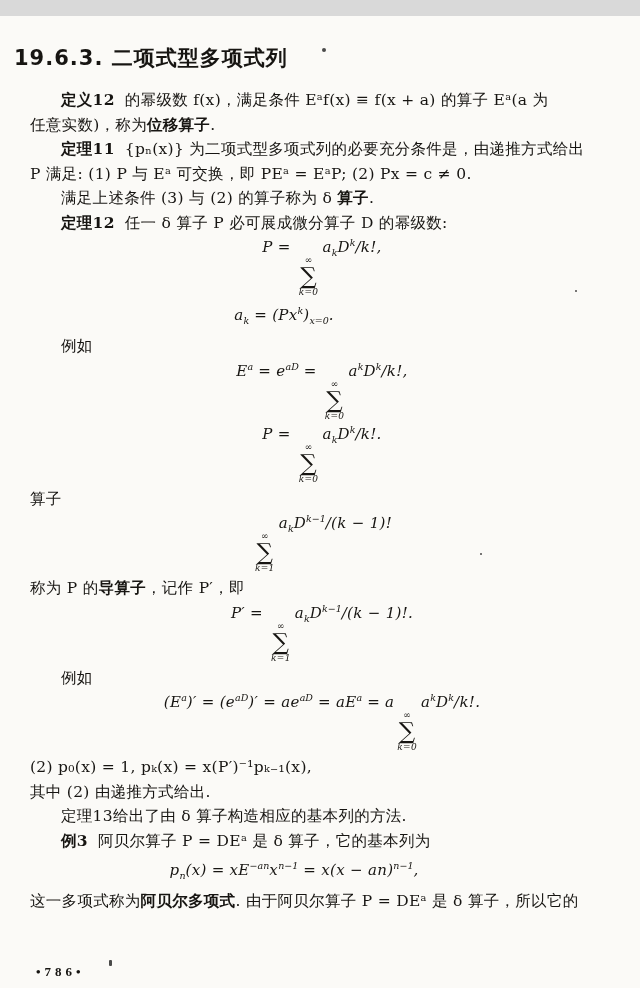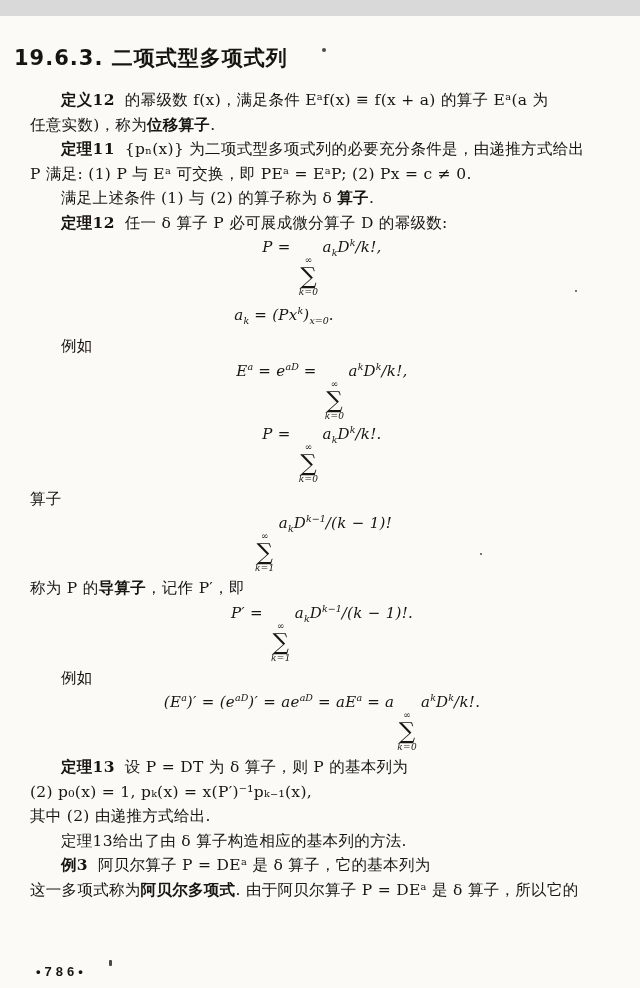--- a/index.html
+++ b/index.html
@@ -51,38 +51,38 @@
     vertical-align:-11px;
     padding:0 4px 0 3px;
     line-height:1;
   }
   .msum .top { font-size:9px; line-height:9px; font-style:normal; }
   .msum .sg { font-size:23px; line-height:22px; font-style:normal; }
   .msum .bot { font-size:9px; line-height:10px; }
   .footer {
     position:absolute; left:36px; top:948px;
     font-weight:bold; font-size:13px; letter-spacing:4px;
-    font-family:Liberation Sans, sans-serif;
+    font-family:Liberation Serif, serif;
   }
   .speck { position:absolute; background:#2a2a2a; border-radius:50%; opacity:0.85; }
 </style>
 </head>
 <body>
 
 <div class="page">
   <div class="content">
 
     <div class="doc-title">19.6.3. 二项式型多项式列</div>
 
     <div class="line indent"><span class="lead">定义12</span><span>的幂级数 f(x)，满足条件 Eᵃf(x) ≡ f(x + a) 的算子 Eᵃ(a 为</span></div>
     <div class="line"><span>任意实数)，称为</span><span class="b">位移算子</span><span>.</span></div>
 
     <div class="line indent"><span class="lead">定理11</span><span>{pₙ(x)} 为二项式型多项式列的必要充分条件是，由递推方式给出</span></div>
     <div class="line"><span>P 满足: (1) P 与 Eᵃ 可交换，即 PEᵃ = EᵃP; (2) Px = c ≠ 0.</span></div>
-    <div class="line indent"><span>满足上述条件 (1) 与 (2) 的算子称为 δ </span><span class="b">算子</span><span>.</span></div>
+    <div class="line indent"><span>满足上述条件 (3) 与 (2) 的算子称为 δ </span><span class="b">算子</span><span>.</span></div>
 
     <div class="line indent"><span class="lead">定理12</span><span>任一 δ 算子 P 必可展成微分算子 D 的幂级数:</span></div>
 
     <div class="formula sumrow"><span>P = </span><span class="msum">
           <span class="top">∞</span>
           <span class="sg">∑</span>
           <span class="bot">k=0</span>
         </span><span>a</span><sub>k</sub><span>D</span><sup>k</sup><span>/k!,</span></div>
 
 
@@ -120,27 +120,27 @@
         </span><span>a</span><sub>k</sub><span>D</span><sup>k−1</sup><span>/(k − 1)!.</span></div>
 
     <div class="line indent"><span>例如</span></div>
 
     <div class="formula sumrow"><span>(E</span><sup>a</sup><span>)′ = (e</span><sup>aD</sup><span>)′ = ae</span><sup>aD</sup><span> = aE</span><sup>a</sup><span> = a</span><span class="msum">
           <span class="top">∞</span>
           <span class="sg">∑</span>
           <span class="bot">k=0</span>
         </span><span>a</span><sup>k</sup><span>D</span><sup>k</sup><span>/k!.</span></div>
 
-    <div class="line indent"><span class="lead">定理13</span><span>设 P = DT 为 δ 算子，则 P 的基本列为</span></div>
     <div class="line"><span>(2) p₀(x) = 1, pₖ(x) = x(P′)⁻¹pₖ₋₁(x),</span></div>
     <div class="line"><span>其中 (2) 由递推方式给出.</span></div>
     <div class="line indent"><span>定理13给出了由 δ 算子构造相应的基本列的方法.</span></div>
 
     <div class="line indent"><span class="lead">例3</span><span>阿贝尔算子 P = DEᵃ 是 δ 算子，它的基本列为</span></div>
 
+    <div class="formula plainrow shiftL2"><span>p</span><sub>n</sub><span>(x) = xE</span><sup>−an</sup><span>x</span><sup>n−1</sup><span> = x(x − an)</span><sup>n−1</sup><span>,</span></div>
 
     <div class="line"><span>这一多项式称为</span><span class="b">阿贝尔多项式</span><span>. 由于阿贝尔算子 P = DEᵃ 是 δ 算子，所以它的</span></div>
 
   </div>
 
   <div class="footer">•786•</div>
 
   <div class="speck" style="left:322px;top:32px;width:4px;height:4px;"></div>
   <div class="speck" style="left:575px;top:274px;width:2px;height:2px;"></div>
   <div class="speck" style="left:480px;top:537px;width:2px;height:2px;"></div>

